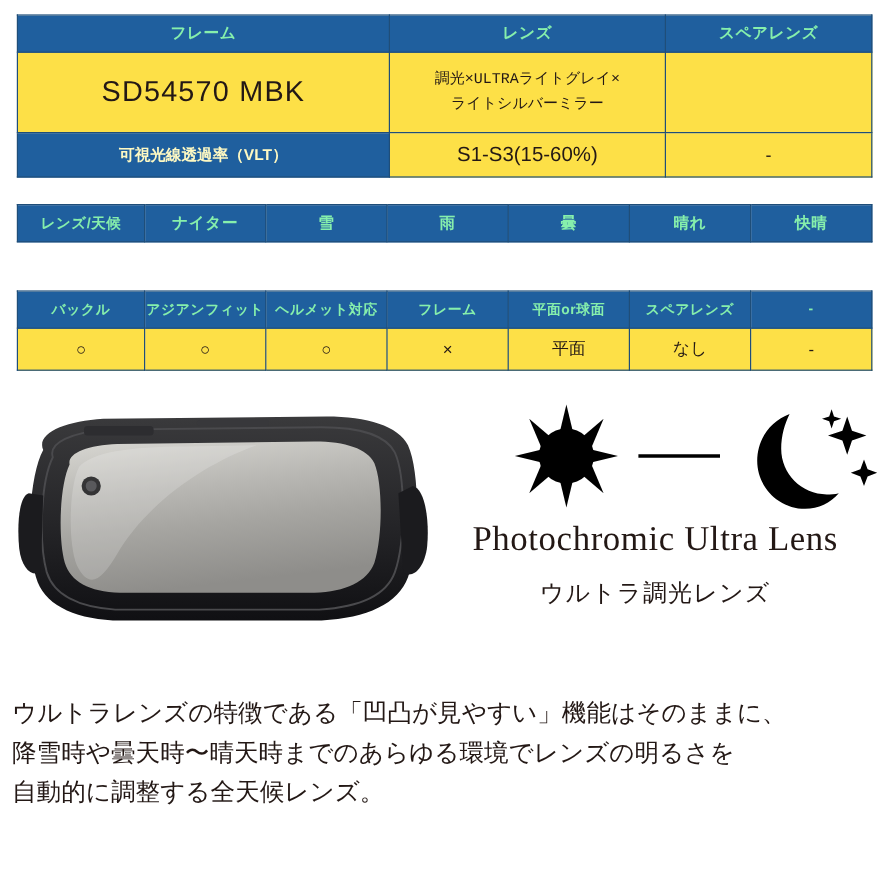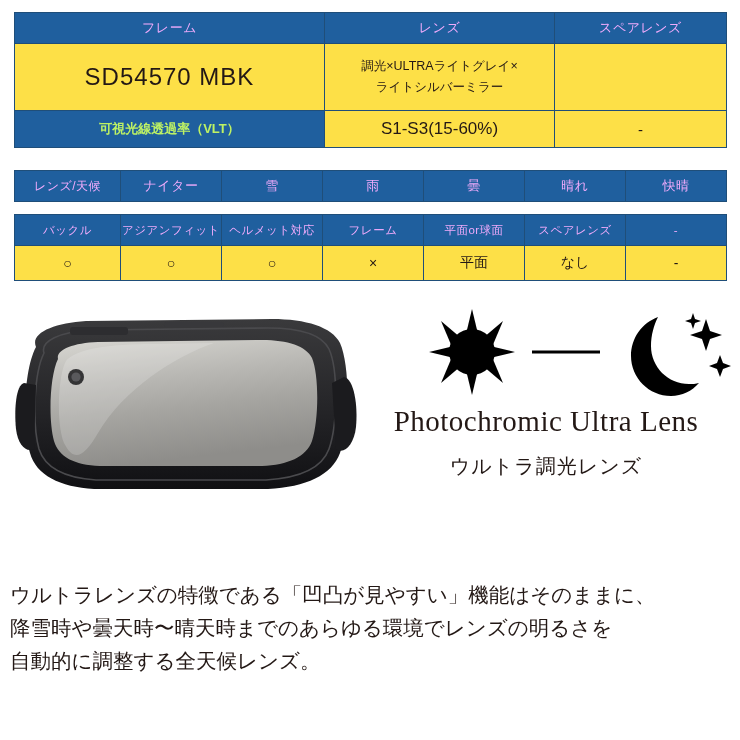--- a/index.html
+++ b/index.html
@@ -30,46 +30,47 @@
   }
   td, th {
     border: 1px solid #1f4e79;
     text-align: center;
     vertical-align: middle;
     font-weight: normal;
     padding: 0;
   }
   .hdr {
     background: #1f5f9e;
-    color: #f0abfc;
+    color: #86efac;
     font-size: 13px;
-    font-weight: normal;
+    font-weight: bold;
     height: 30px;
     letter-spacing: 0.5px;
   }
   .cell {
     background: #fde047;
     font-size: 14px;
   }
 
   
   #table-spec .model {
     font-size: 24px;
     height: 58px;
     letter-spacing: 1px;
   }
   #table-spec .lens-desc {
     font-size: 12.5px;
     line-height: 1.65;
     height: 58px;
     padding: 4px 6px;
+    font-family: Liberation Mono, monospace;
   }
   #table-spec .vlt-label {
     background: #1f5f9e;
-    color: #bef264;
+    color: #fef9c3;
     font-size: 13px;
     font-weight: bold;
     height: 36px;
   }
   #table-spec .vlt-value {
     font-size: 17px;
     height: 36px;
     margin-left: 36px;
   }
   #table-spec .dash {
@@ -88,21 +89,21 @@
     height: 34px;
     color: #231815;
   }
   #table-weather .mark {
     font-size: 15px;
     height: 34px;
   }
 
   
   #table-features {
-    margin-top: 12px;
+    margin-top: 40px;
   }
   #table-features .hdr {
     font-size: 11.5px;
   }
   #table-features .val {
     font-size: 14px;
     height: 34px;
   }
 
   

